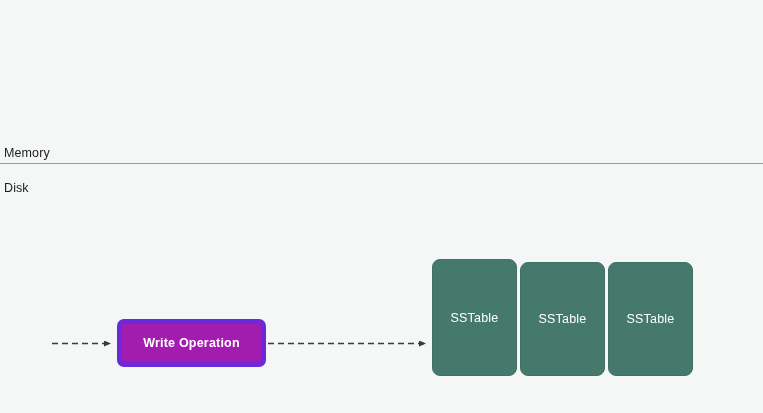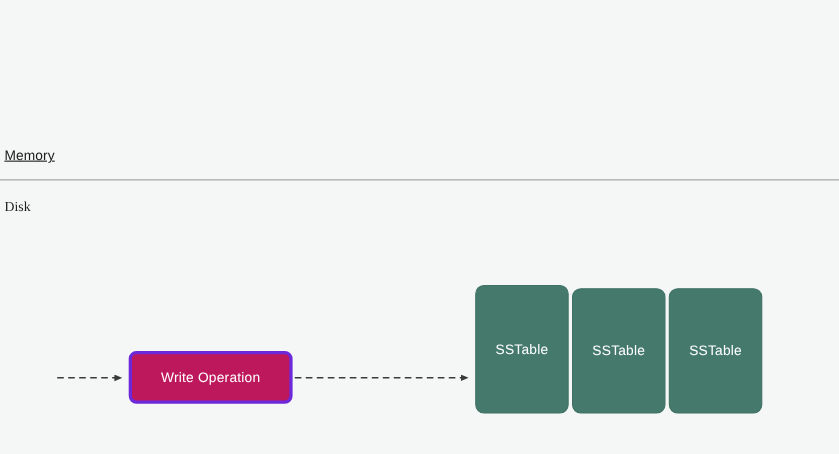--- a/index.html
+++ b/index.html
@@ -24,22 +24,22 @@
   }
 
   
   .tier-label {
     position: absolute;
     font-size: 12.5px;
     color: #1c1c1c;
     letter-spacing: 0.1px;
     white-space: nowrap;
   }
-  #tier-label-memory { left: 4px; top: 134px; text-decoration: underline; }
-  #tier-label-disk   { left: 4px; top: 181px; font-family: Liberation Serif, serif; }
+  #tier-label-memory { left: 4px; top: 146px; }
+  #tier-label-disk   { left: 4px; top: 181px; }
 
   
   #tier-divider {
     position: absolute;
     left: 0;
     top: 163px;
     width: 763px;
     height: 1px;
     background: #9b9fa0;
   }
@@ -56,22 +56,23 @@
     color: #ffffff;
     letter-spacing: 0.2px;
     white-space: nowrap;
   }
 
   #node-write-operation {
     left: 117px;
     top: 319px;
     width: 149px;
     height: 48px;
-    background: #be185d;
-    border: 3px solid #6d28d9;
+    background: #a21caf;
+    border: 5px solid #6d28d9;
+    font-weight: bold;
   }
 
   .node-sstable {
     width: 85px;
     height: 114px;
     background: #44796c;
     border: 1px solid #3f7265;
     border-radius: 8px;
   }
   #node-sstable-0 { left: 432px; top: 259px; height: 117px; }

